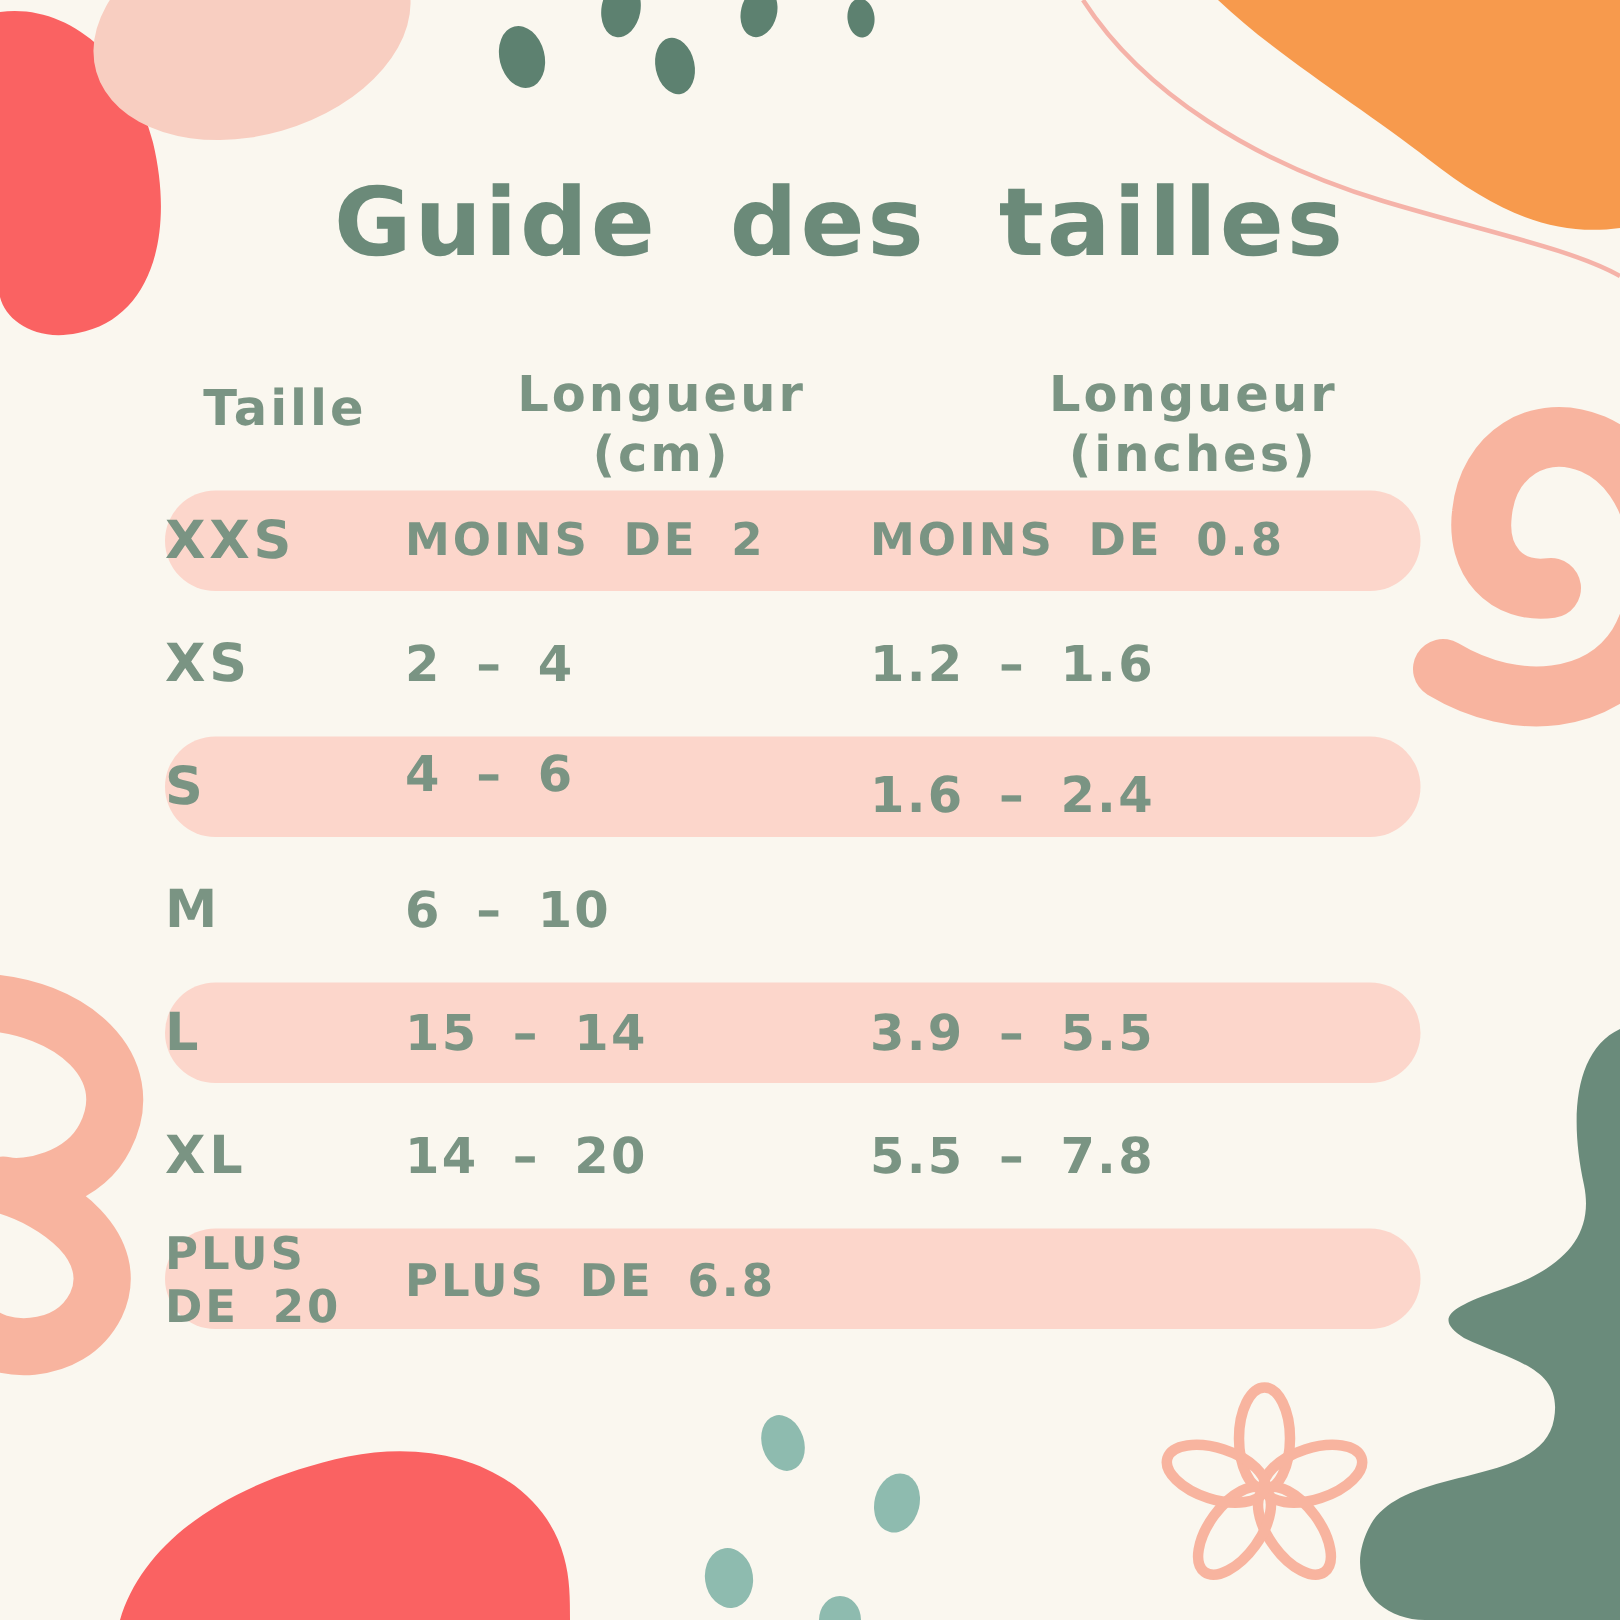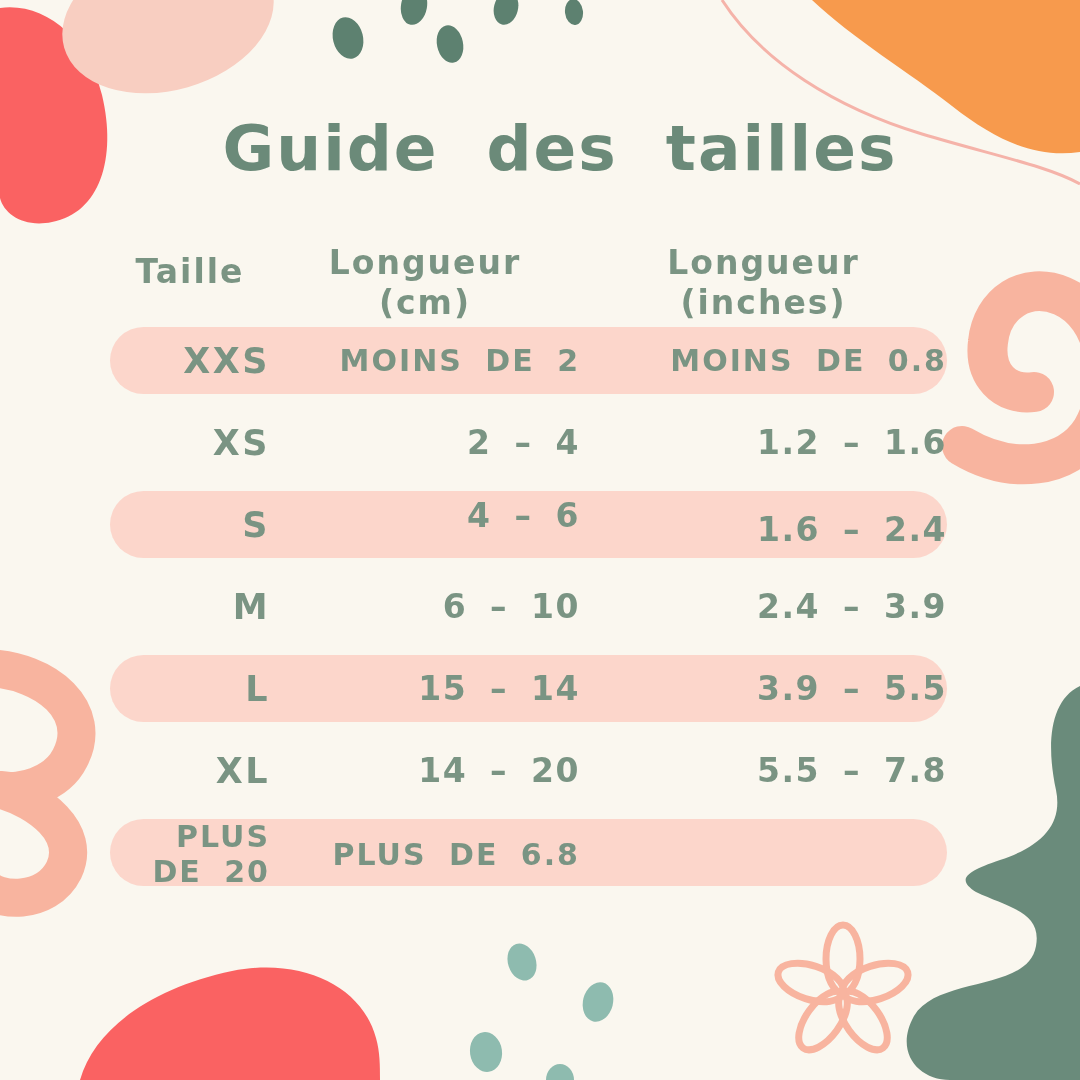--- a/index.html
+++ b/index.html
@@ -22,31 +22,32 @@
 
   .title{
     position:absolute;top:112px;left:20px;width:1080px;margin:0;
     text-align:center;font-size:63px;color:var(--title-green);
     letter-spacing:2px;word-spacing:24px;
   }
   .thead{
     position:absolute;top:243px;left:110px;width:837px;
     display:grid;grid-template-columns:160px 310px 367px;
     color:var(--text-green);
+    gap:16px;
   }
   .th{display:flex;flex-direction:column;align-items:center;font-size:33px;line-height:1.22;letter-spacing:2px;}
   .th-taille{justify-content:flex-start;padding-top:9px;}
   .rows{position:absolute;top:327px;left:110px;width:837px;}
   .row{
     height:67px;margin-bottom:15px;border-radius:34px;
     display:grid;grid-template-columns:160px 310px 367px;align-items:center;
     color:var(--text-green);
   }
   .row.pill{background:var(--pill-pink);}
-  .cell{text-align:right;font-size:33px;letter-spacing:1.5px;word-spacing:10px;}
+  .cell{text-align:left;font-size:33px;letter-spacing:1.5px;word-spacing:10px;}
   .cell.size{font-size:35px;letter-spacing:2.5px;}
   .cell.range-label{font-size:30px;letter-spacing:2px;}
   
   .row:nth-child(3) .cell:nth-child(2){transform:translateY(-9px);}
   .row:nth-child(3) .cell:nth-child(3){transform:translateY(5px);}
 </style>
 </head>
 <body>
 
 <svg class="bg" width="1080" height="1080" viewBox="0 0 1080 1080">
@@ -108,21 +109,20 @@
     <div class="cell">1.2 – 1.6</div>
   </div>
   <div class="row pill">
     <div class="cell size">S</div>
     <div class="cell">4 – 6</div>
     <div class="cell">1.6 – 2.4</div>
   </div>
   <div class="row">
     <div class="cell size">M</div>
     <div class="cell">6 – 10</div>
-    <div class="cell">2.4 – 3.9</div>
   </div>
   <div class="row pill">
     <div class="cell size">L</div>
     <div class="cell">15 – 14</div>
     <div class="cell">3.9 – 5.5</div>
   </div>
   <div class="row">
     <div class="cell size">XL</div>
     <div class="cell">14 – 20</div>
     <div class="cell">5.5 – 7.8</div>

